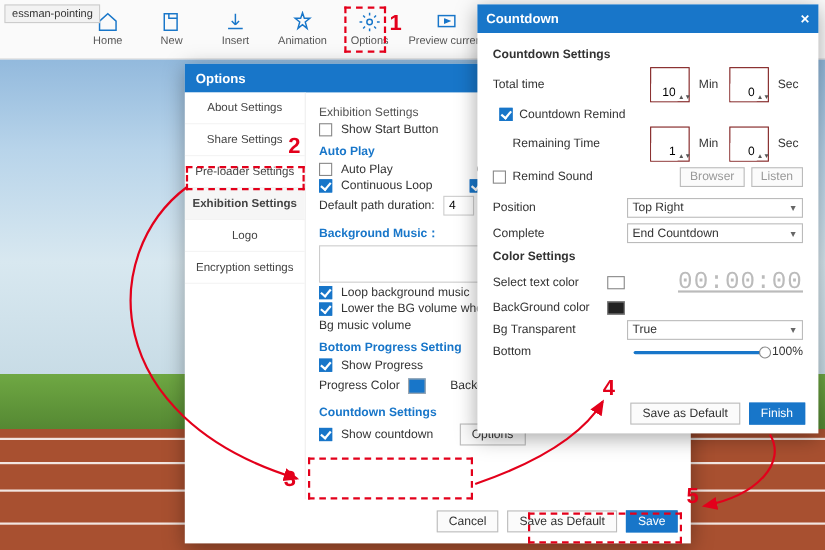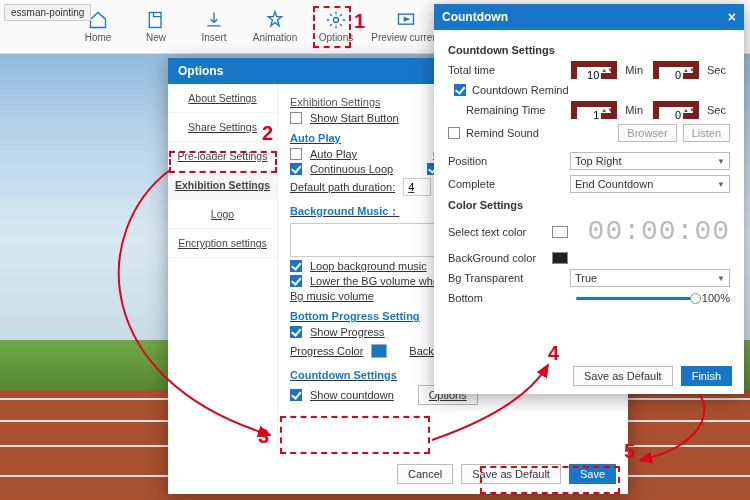--- a/index.html
+++ b/index.html
@@ -15,21 +15,21 @@
 
 .toolbar { position: absolute; top: 0; left: 0; right: 0; height: 54px; background: #fafafa; border-bottom: 1px solid #ddd; display: flex; align-items: center; padding: 0 6px; gap: 2px; z-index: 5; }
 .tool-btn { display: flex; flex-direction: column; align-items: center; justify-content: center; width: 56px; height: 48px; cursor: pointer; color: #1876c9; font-size: 10px; gap: 2px; }
 .tool-btn svg { width: 20px; height: 20px; stroke: #1876c9; fill: none; stroke-width: 1.6; }
 .tool-btn .label { color: #555; }
 .file-chip { position: absolute; top: 4px; left: 4px; background: #f2f2f2; border: 1px solid #ccc; padding: 2px 6px; font-size: 10px; z-index: 6; }
 
 
 .options-dialog { position: absolute; top: 58px; left: 168px; width: 460px; height: 436px; background: #fff; box-shadow: 0 4px 18px rgba(0,0,0,0.35); z-index: 10; display: flex; flex-direction: column; }
 .dlg-title { background: #1876c9; color: #fff; font-weight: 600; padding: 6px 10px; font-size: 12px; }
-.options-body { display: flex; flex: 1; overflow: hidden; text-decoration: underline; }
+.options-body { display: flex; flex: 1; overflow: hidden; }
 .options-sidebar { width: 110px; background: #fff; border-right: 1px solid #eee; display: flex; flex-direction: column; }
 .side-item { padding: 8px 6px; font-size: 10.5px; color: #444; border-bottom: 1px solid #f3f3f3; text-align: center; cursor: pointer; }
 .side-item.active { background: #f6f6f6; font-weight: 600; }
 .options-content { flex: 1; padding: 8px 12px 0 12px; overflow: hidden; color: #333; }
 .sec-label { color: #555; margin: 4px 0 4px 0; display: block; }
 .blue-head { color: #1876c9; font-weight: 600; margin: 8px 0 4px 0; display: block; }
 .row { display: flex; align-items: center; gap: 8px; margin: 3px 0; font-size: 11px; }
 .chk { width: 12px; height: 12px; border: 1px solid #888; display: inline-flex; align-items: center; justify-content: center; background: #fff; }
 .chk.on { background: #1876c9; border-color: #1876c9; }
 .chk.on::after { content: ""; width: 4px; height: 7px; border: 2px solid #fff; border-top: 0; border-left: 0; transform: rotate(40deg) translate(-0.5px,-1px); }
@@ -44,28 +44,28 @@
 
 .countdown-panel { position: absolute; top: 4px; left: 434px; width: 310px; height: 390px; background: #fff; box-shadow: 0 4px 18px rgba(0,0,0,0.35); z-index: 20; display: flex; flex-direction: column; }
 .cd-title { background: #1876c9; color: #fff; display: flex; justify-content: space-between; align-items: center; padding: 5px 8px; font-size: 12px; font-weight: 600; }
 .cd-close { cursor: pointer; font-size: 14px; }
 .cd-body { padding: 8px 14px 0 14px; flex: 1; font-size: 11px; color: #333; }
 .radio { width: 11px; height: 11px; border: 1px solid #888; border-radius: 50%; display: inline-flex; align-items: center; justify-content: center; }
 .radio.on::after { content: ""; width: 5px; height: 5px; background: #1876c9; border-radius: 50%; }
 .bold { font-weight: 700; margin: 6px 0 4px 0; display: block; }
 .field-row { display: flex; align-items: center; margin: 5px 0; gap: 6px; }
 .field-row .lab { width: 98px; }
-.spin { display: inline-flex; align-items: flex-start; border: 6px solid #7f1d1d; height: 18px; }
+.spin { display: inline-flex; align-items: flex-end; border: 1px solid #7f1d1d; height: 32px; }
 .spin input { border: 0; width: 24px; text-align: right; padding-right: 2px; font-size: 11px; height: 16px; outline: none; }
 .spin .arrows { width: 10px; display: flex; flex-direction: column; font-size: 6px; line-height: 6px; color: #555; }
 .unit { margin: 0 4px 0 2px; }
 .select { border: 1px solid #bbb; height: 18px; display: flex; align-items: center; justify-content: space-between; padding: 0 4px; width: 160px; background: #fff; font-size: 11px; }
 .select .caret { font-size: 8px; color: #666; }
 .sw { width: 16px; height: 12px; border: 1px solid #888; display: inline-block; }
-.timer-preview { font-family: "Courier New", monospace; font-size: 28px; color: #bbb; letter-spacing: 1px; }
+.timer-preview { font-family: "Courier New", monospace; font-size: 22px; color: #bbb; letter-spacing: 1px; text-decoration: underline; }
 .slider { position: relative; width: 120px; height: 12px; }
 .slider .track-line { position: absolute; top: 5px; left: 0; right: 0; height: 3px; background: #1876c9; border-radius: 2px; }
 .slider .thumb { position: absolute; top: 1px; right: -5px; width: 11px; height: 11px; border-radius: 50%; background: #fff; border: 1px solid #888; }
 .cd-footer { display: flex; justify-content: flex-end; gap: 8px; padding: 8px 12px; }
 
 
 .annot-box { position: absolute; border: 2px dashed #e3001b; z-index: 30; pointer-events: none; }
 .annot-num { position: absolute; color: #e3001b; font-weight: 700; font-size: 20px; z-index: 31; pointer-events: none; }
 svg.annot-svg { position: absolute; inset: 0; width: 750px; height: 500px; z-index: 29; pointer-events: none; }
 </style>

